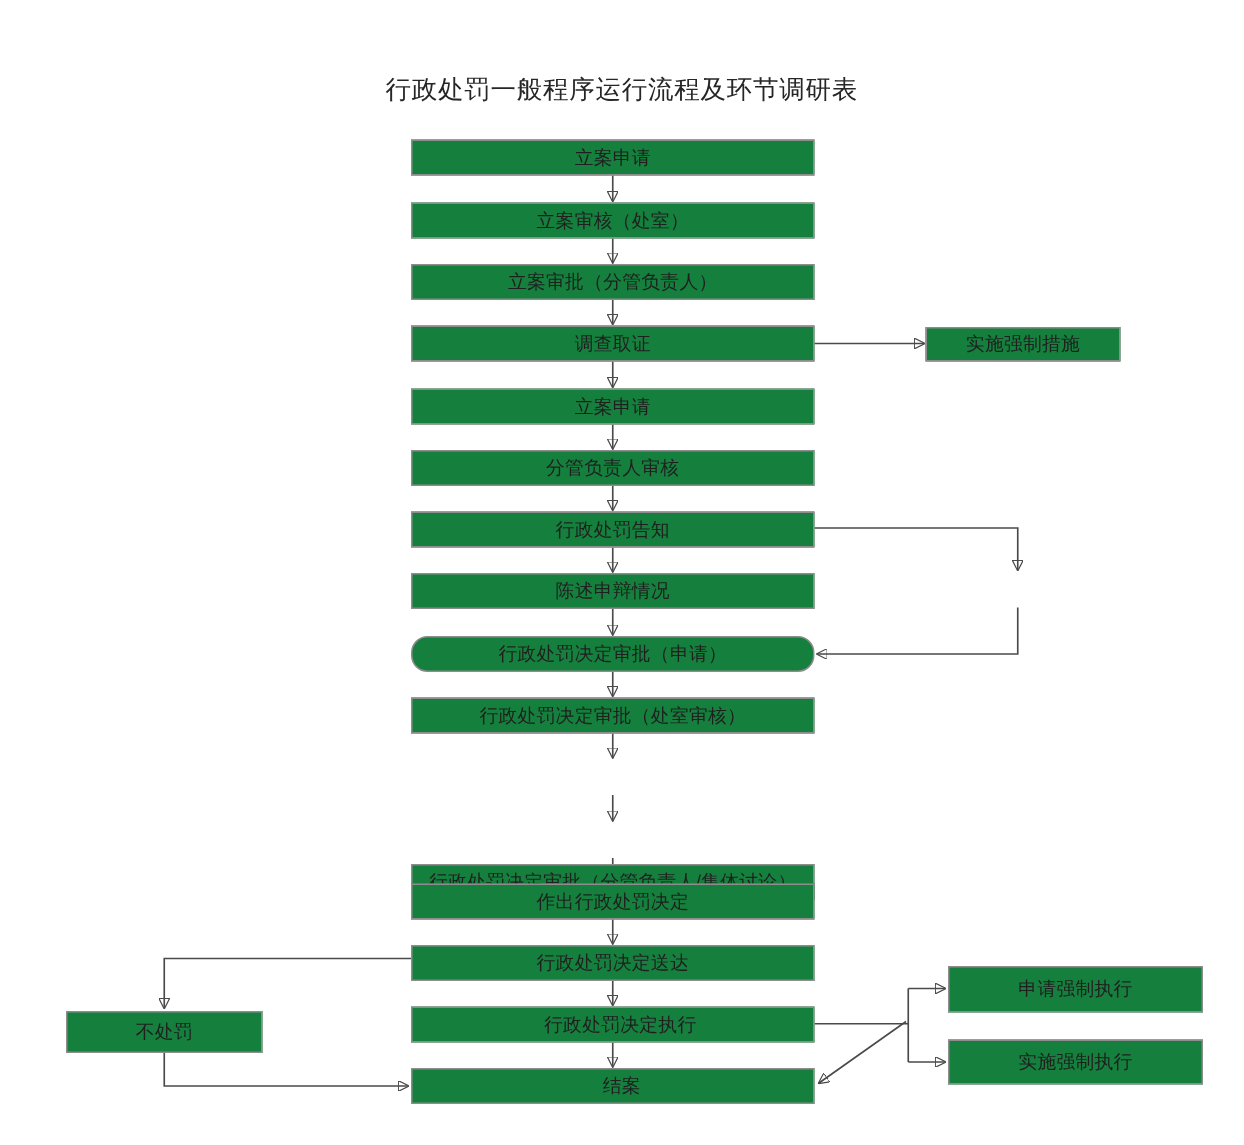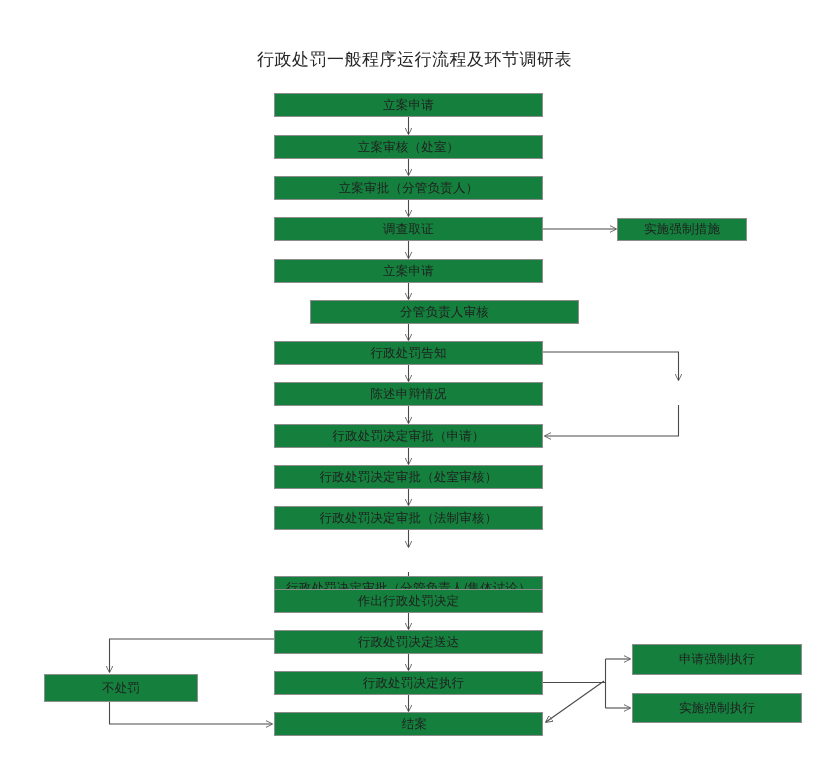--- a/index.html
+++ b/index.html
@@ -110,30 +110,29 @@
     <polyline points="605.5,708 630,708" marker-end="url(#arrow)"></polyline>
 
     <line x1="604" y1="681" x2="546" y2="722" marker-end="url(#arrow)"></line>
   </svg>
 
   <div class="node" style="left:274px; top:93px;  width:269px; height:24px;">立案申请</div>
   <div class="node" style="left:274px; top:135px; width:269px; height:24px;">立案审核（处室）</div>
   <div class="node" style="left:274px; top:176px; width:269px; height:24px;">立案审批（分管负责人）</div>
   <div class="node" style="left:274px; top:217px; width:269px; height:24px;">调查取证</div>
   <div class="node" style="left:274px; top:259px; width:269px; height:24px;">立案申请</div>
-  <div class="node" style="left:274px; top:300px; width:269px; height:24px;margin-left:36px;">分管负责人审核</div>
+  <div class="node" style="left:274px; top:300px; width:269px; height:24px;">分管负责人审核</div>
   <div class="node" style="left:274px; top:382px; width:269px; height:24px;">陈述申辩情况</div>
   <div class="node" style="left:274px; top:341px; width:269px; height:24px;">行政处罚告知</div>
-  <div class="node" style="left:274px; top:424px; width:269px; height:24px;">行政处罚决定审批（申请）</div>
+  <div class="node" style="left:274px; top:424px; width:269px; height:24px;border-radius:11px;">行政处罚决定审批（申请）</div>
   <div class="node" style="left:274px; top:465px; width:269px; height:24px;">行政处罚决定审批（处室审核）</div>
-  <div class="node" style="left:274px; top:506px; width:269px; height:24px;">行政处罚决定审批（法制审核）</div>
   <div class="node" style="left:274px; top:548px; width:269px; height:24px;margin-top:28px;">行政处罚决定审批（分管负责人/集体讨论）</div>
   <div class="node" style="left:274px; top:589px; width:269px; height:24px;">作出行政处罚决定</div>
   <div class="node" style="left:274px; top:630px; width:269px; height:24px;">行政处罚决定送达</div>
   <div class="node" style="left:274px; top:671px; width:269px; height:24px;padding-left:10px;">行政处罚决定执行</div>
   <div class="node" style="left:274px; top:712px; width:269px; height:24px;padding-left:12px;">结案</div>
 
   <div class="node side" style="left:617px; top:218px; width:130px; height:23px;">实施强制措施</div>
-  <div class="node side" style="left:44px;  top:674px; width:154px; height:28px;">不处罚</div>
+  <div class="node side" style="left:44px;  top:674px; width:131px; height:28px;">不处罚</div>
   <div class="node side" style="left:632px; top:644px; width:170px; height:31px;">申请强制执行</div>
   <div class="node side" style="left:632px; top:693px; width:170px; height:30px;">实施强制执行</div>
 
 </div>
 
 </body></html>

